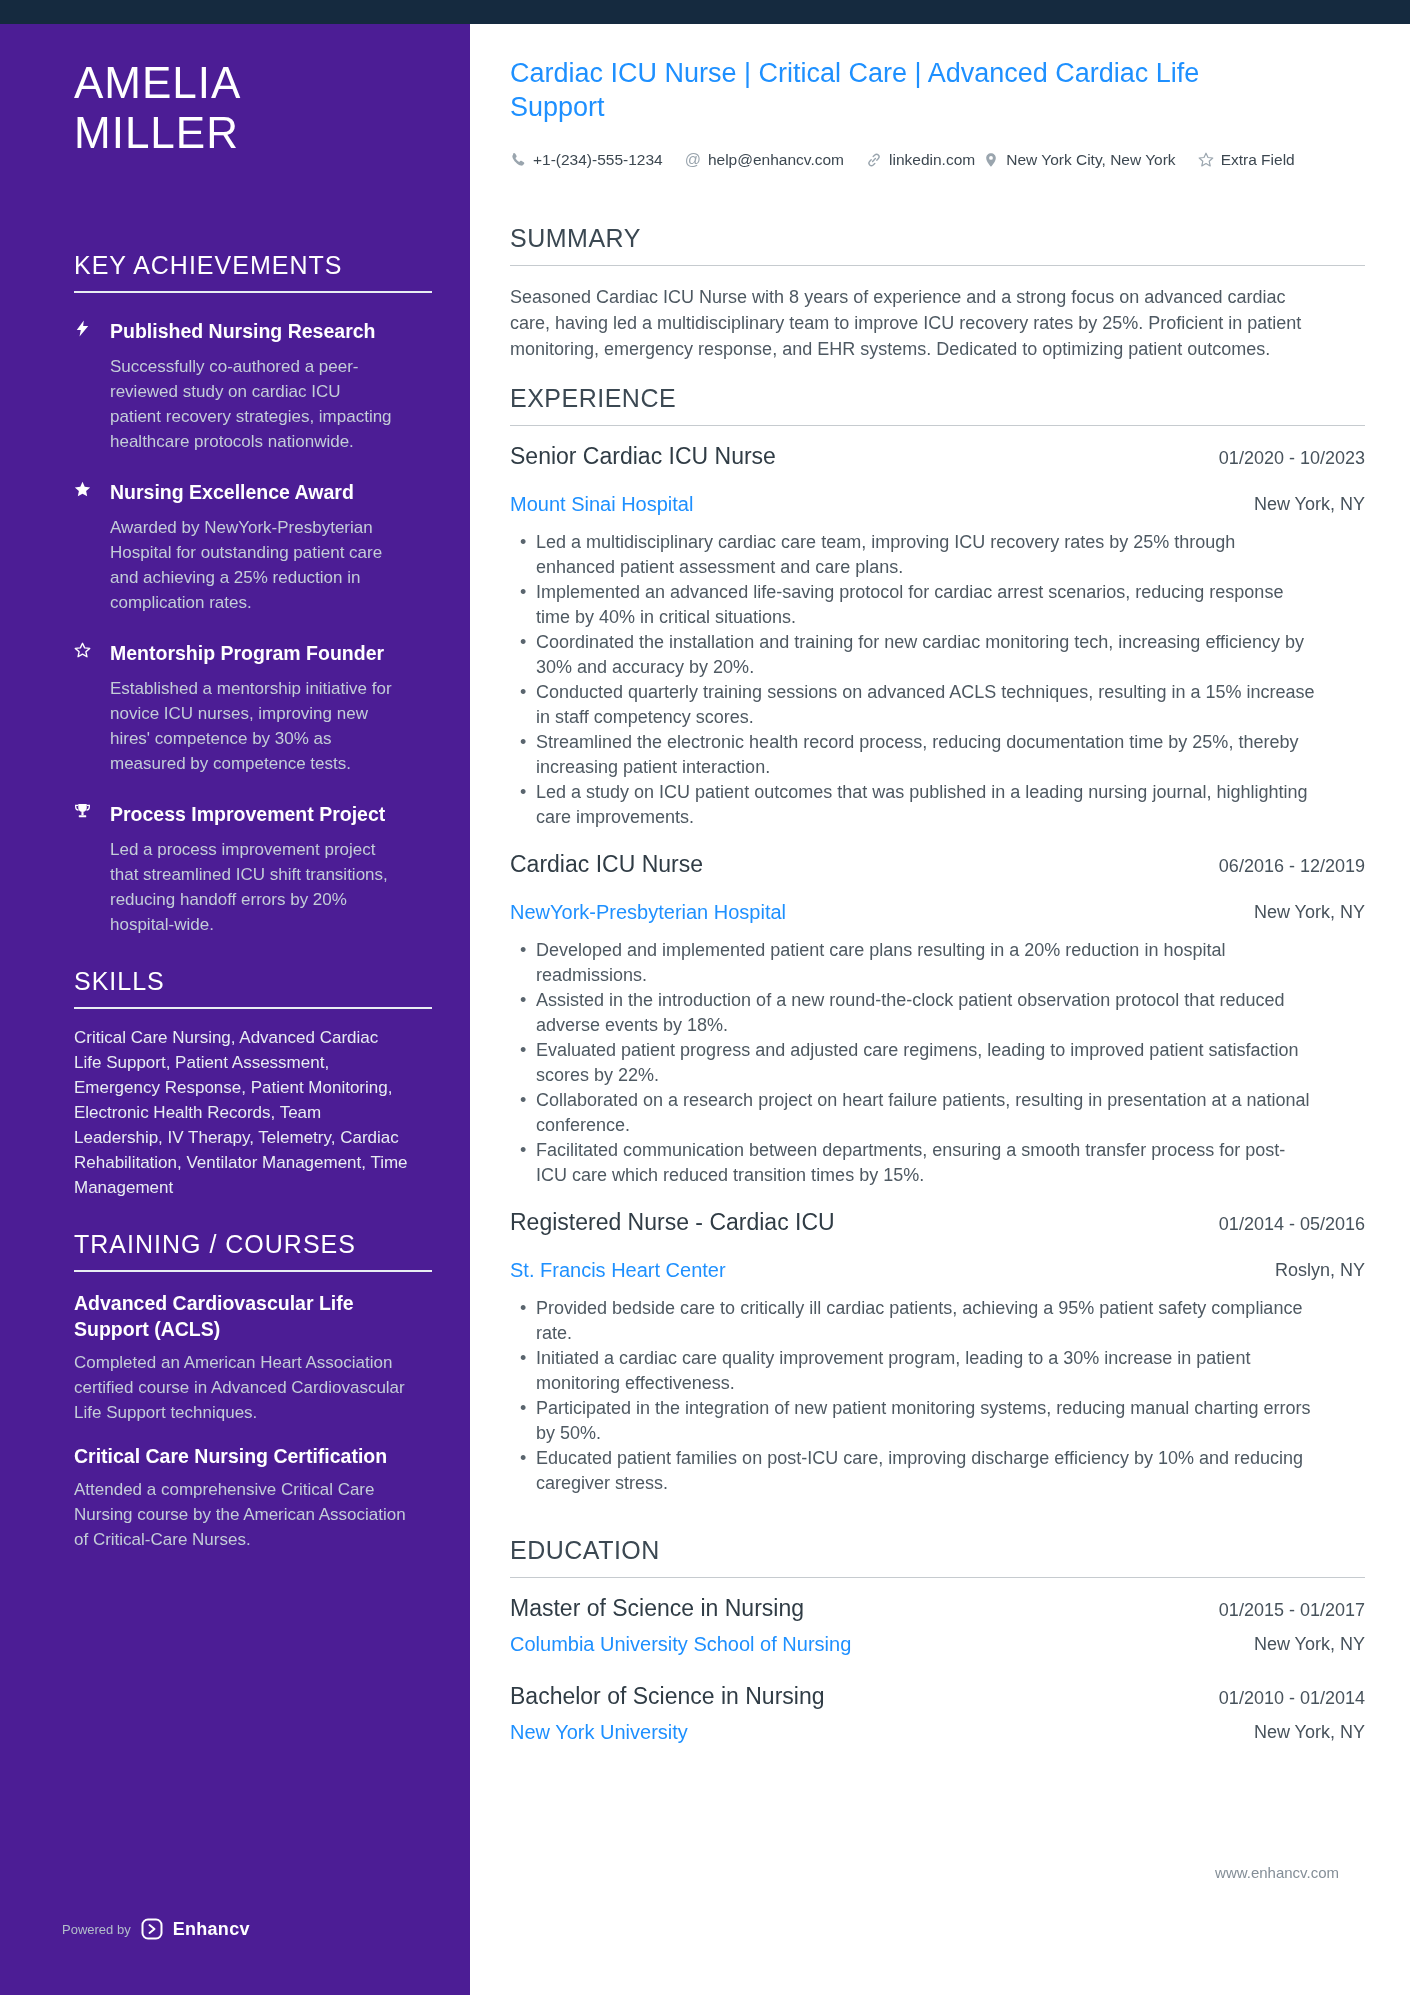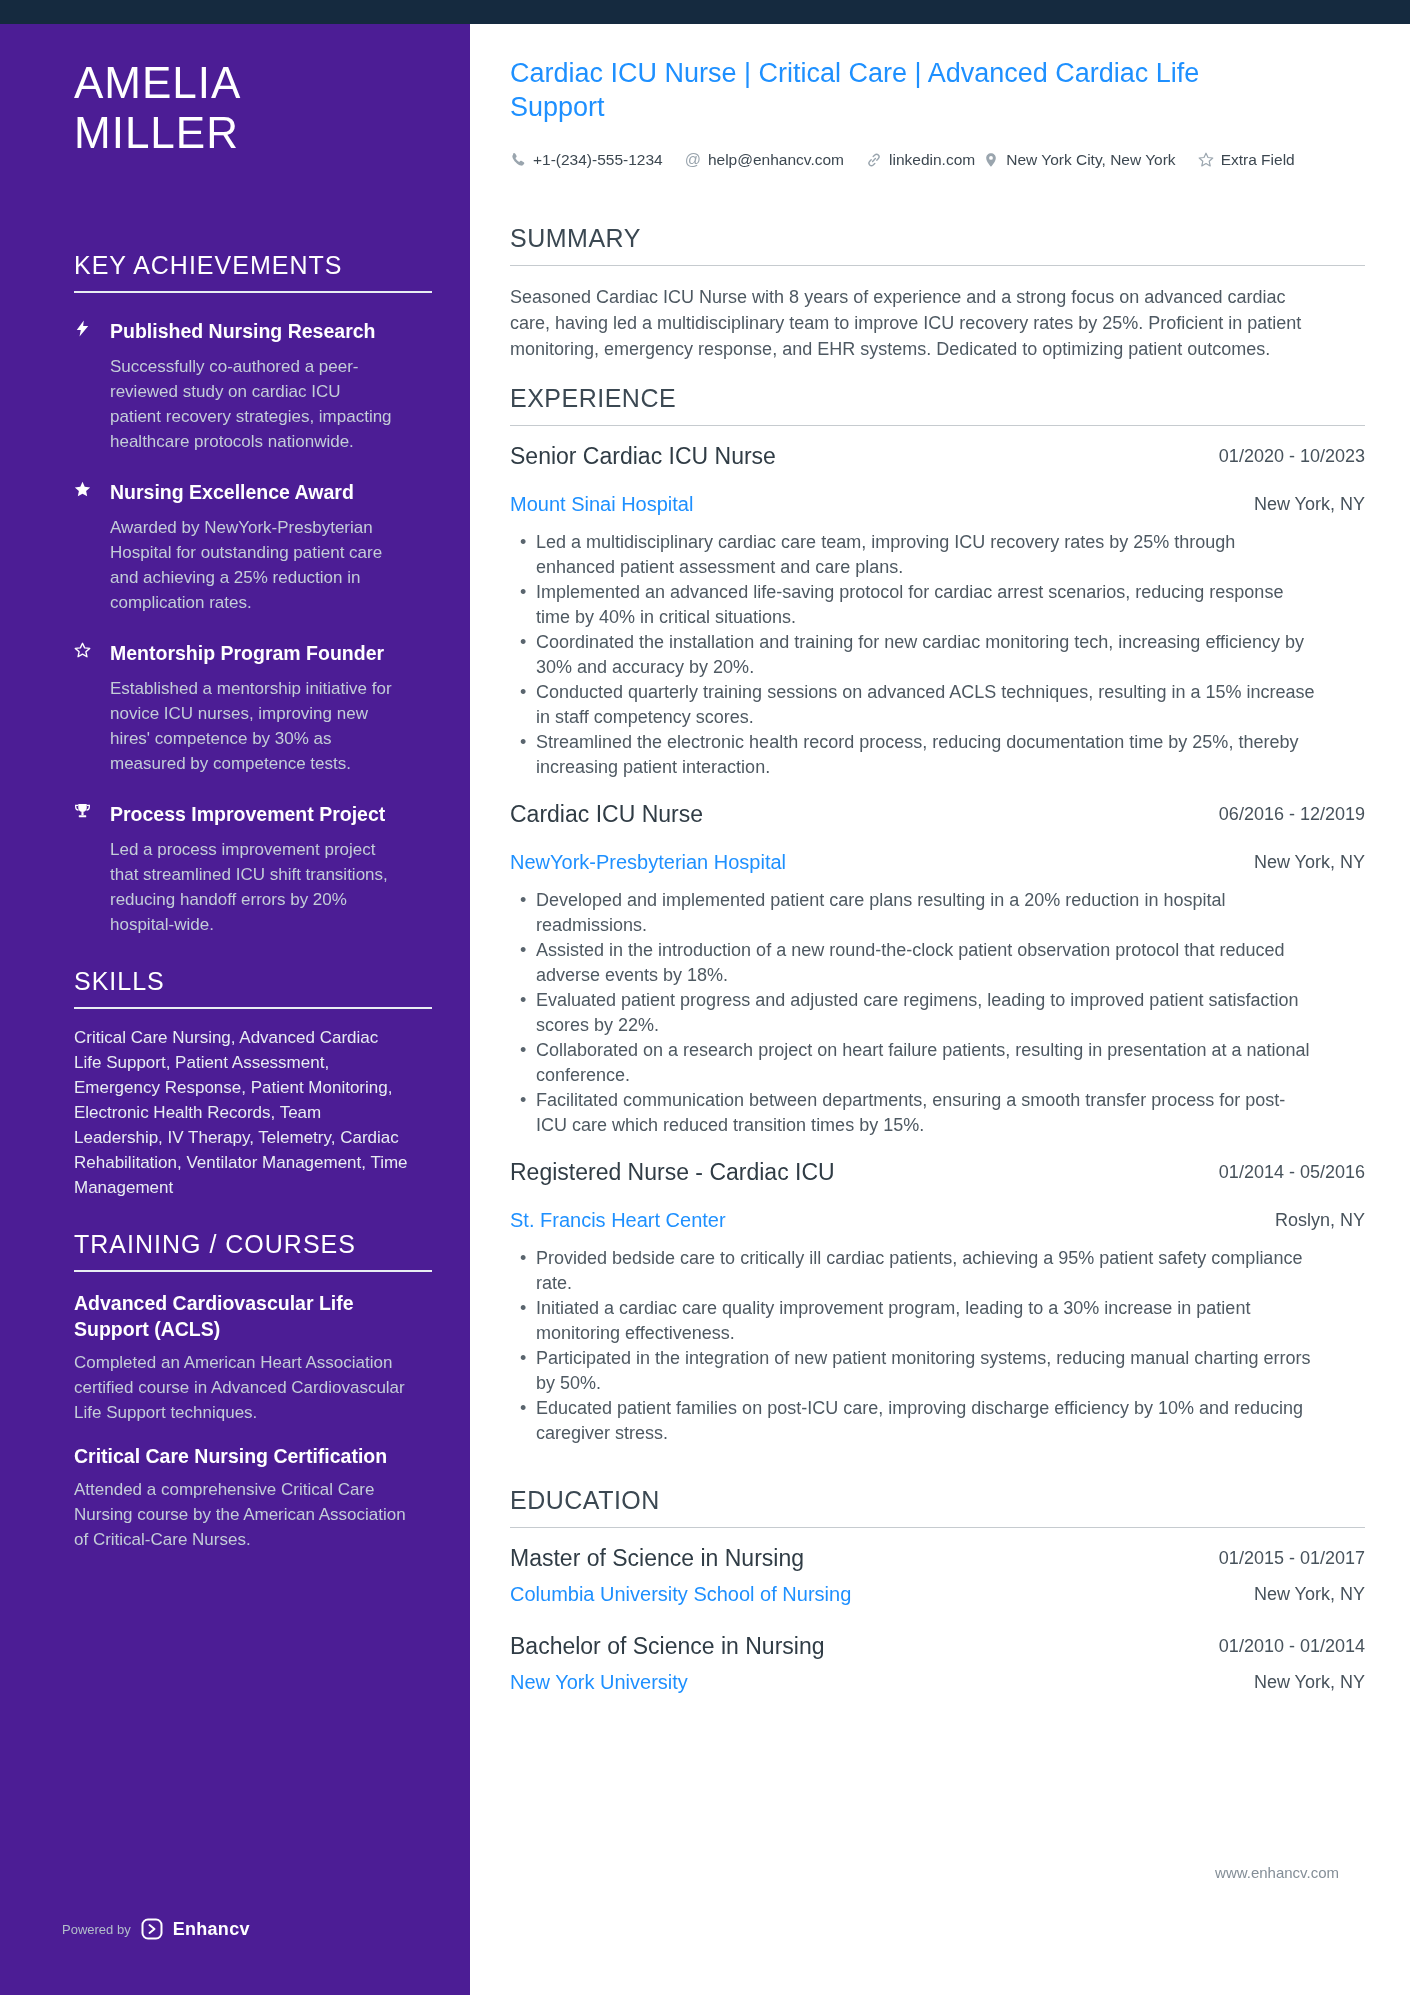--- a/index.html
+++ b/index.html
@@ -39,21 +39,21 @@
   .c-icon svg { width:16px; height:16px; display:block; }
   .at-glyph { font-size:16px; color:#9aa5ae; line-height:16px; }
   .m-section { margin-top:22px; }
   .m-section.summary { margin-top:54px; }
   .m-section.education { margin-top:40px; }
   .m-h2 { font-size:25px; line-height:28px; font-weight:400; letter-spacing:0.5px; color:#3b4852; }
   .hr-dark { border:none; border-top:1px solid #c6cbcf; margin-top:13px; }
   .summary-text { margin-top:18px; font-size:18px; line-height:26px; color:#4e5962; max-width:800px; }
   .job { margin-top:20px; }
   .job.first { margin-top:16px; }
-  .row-split { display:flex; justify-content:space-between; align-items:center; }
+  .row-split { display:flex; justify-content:space-between; align-items:flex-end; }
   .job-title { font-size:23px; line-height:28px; font-weight:400; color:#303c45; }
   .dates { font-size:18px; line-height:24px; color:#47525b; white-space:nowrap; }
   .sub-row { margin-top:22px; }
   .company { font-size:20px; line-height:24px; color:#1e90ff; }
   .location { font-size:18px; line-height:24px; color:#47525b; white-space:nowrap; }
   ul.bullets { list-style:none; margin-top:14px; padding-left:26px; width:806px; }
   ul.bullets li { position:relative; font-size:18px; line-height:25px; color:#4e5962; }
   ul.bullets li::before { content:"•"; position:absolute; left:-16px; color:#5a656e; }
   .edu { margin-top:26px; }
   .edu.first { margin-top:16px; }
@@ -230,20 +230,21 @@
         <div class="row-split sub-row">
           <div class="company">Mount Sinai Hospital</div>
           <div class="location">New York, NY</div>
         </div>
         <ul class="bullets">
           <li>Led a multidisciplinary cardiac care team, improving ICU recovery rates by 25% through enhanced patient assessment and care plans.</li>
           <li>Implemented an advanced life-saving protocol for cardiac arrest scenarios, reducing response time by 40% in critical situations.</li>
           <li>Coordinated the installation and training for new cardiac monitoring tech, increasing efficiency by 30% and accuracy by 20%.</li>
           <li>Conducted quarterly training sessions on advanced ACLS techniques, resulting in a 15% increase in staff competency scores.</li>
           <li>Streamlined the electronic health record process, reducing documentation time by 25%, thereby increasing patient interaction.</li>
+          <li>Led a study on ICU patient outcomes that was published in a leading nursing journal, highlighting care improvements.</li>
         </ul>
       </div>
 
       <div class="job">
         <div class="row-split">
           <div class="job-title">Cardiac ICU Nurse</div>
           <div class="dates">06/2016 - 12/2019</div>
         </div>
         <div class="row-split sub-row">
           <div class="company">NewYork-Presbyterian Hospital</div>

